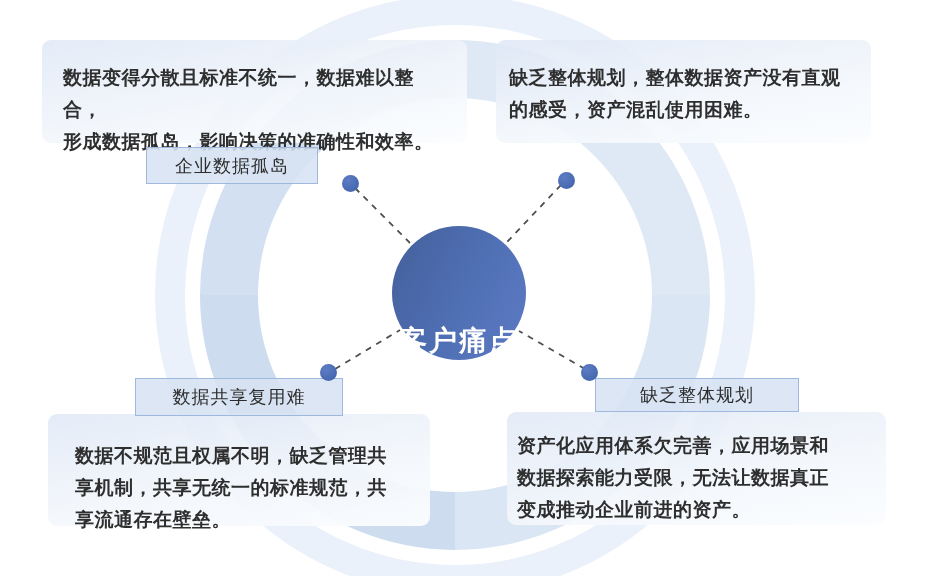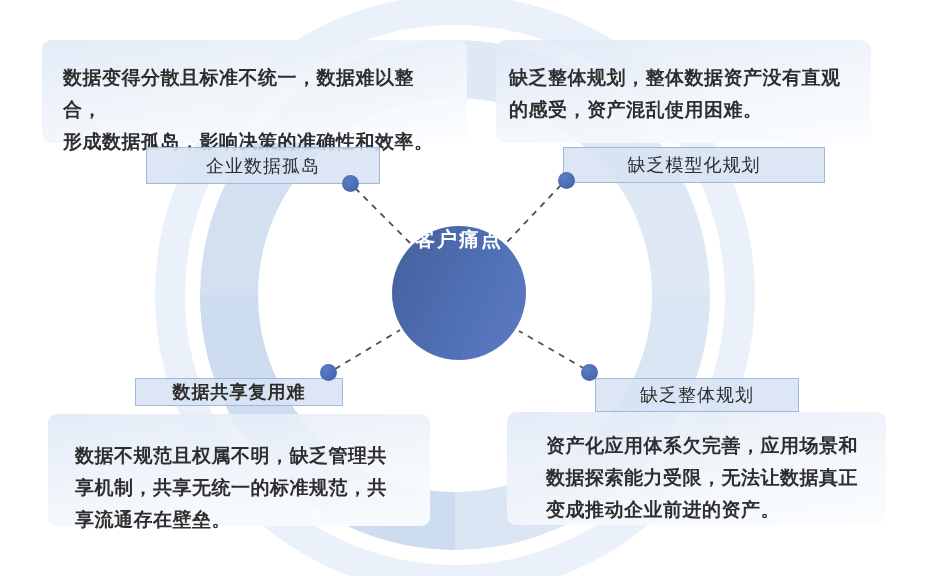--- a/index.html
+++ b/index.html
@@ -17,48 +17,48 @@
   
   .card{
     position:absolute;z-index:2;border-radius:9px;box-sizing:border-box;
     background:linear-gradient(170deg,rgba(223,232,246,0.85) 0%,rgba(242,246,251,0.92) 55%,rgba(251,253,255,0.96) 100%);
     color:#2e2e2e;font-size:19px;line-height:32px;font-weight:700;
     white-space:pre-line;letter-spacing:0.5px;
   }
   .card-tl{left:42px;top:40px;width:425px;height:103px;padding:22px 18px 0 21px;}
   .card-tr{left:496px;top:40px;width:375px;height:103px;padding:22px 12px 0 13px;}
   .card-bl{left:48px;top:414px;width:382px;height:112px;padding:26px 18px 0 27px;}
-  .card-br{left:507px;top:412px;width:379px;height:113px;padding:18px 16px 0 39px;}
+  .card-br{left:507px;top:412px;width:379px;height:113px;padding:18px 16px 0 10px;}
   
   .pill{
     position:absolute;z-index:3;box-sizing:border-box;
     background:rgba(215,227,243,0.88);border:1.5px solid #9fb9de;
     display:flex;align-items:center;justify-content:center;
     font-size:18px;font-weight:500;color:#2d2d2d;letter-spacing:1px;
   }
-  .pill-tl{left:146px;top:147px;width:234px;height:37px;}
+  .pill-tl{left:146px;top:147px;width:172px;height:37px;}
   .pill-tr{left:563px;top:147px;width:262px;height:36px;}
-  .pill-bl{left:135px;top:378px;width:208px;height:28px;font-weight:bold;}
+  .pill-bl{left:135px;top:378px;width:208px;height:38px;}
   .pill-br{left:595px;top:378px;width:204px;height:34px;}
   
   .dot{position:absolute;z-index:5;width:17px;height:17px;border-radius:50%;
     background:radial-gradient(circle at 35% 30%,#5d7cc4,#4768b0 70%);}
   .dot-tl{left:342px;top:175px;}
   .dot-tr{left:558px;top:172px;}
   .dot-bl{left:320px;top:364px;}
   .dot-br{left:581px;top:364px;}
   
   .connectors{position:absolute;left:0;top:0;z-index:4;}
   .connectors path{stroke:#4f4f4f;stroke-width:1.8;stroke-dasharray:6 6;fill:none;}
   
   .center-circle{
     position:absolute;z-index:6;left:392px;top:226px;width:134px;height:134px;border-radius:50%;
     background:linear-gradient(115deg,#45619d 5%,#5070b5 55%,#5c7ac4 100%);
-    display:flex;align-items:flex-start;justify-content:center;
-    color:#ffffff;font-size:20px;font-weight:bold;letter-spacing:2px;
+    display:flex;align-items:flex-end;justify-content:center;
+    color:#ffffff;font-size:28px;font-weight:bold;letter-spacing:2px;
   }
 </style>
 </head>
 <body>
 
 <div class="stage">
 
   <div class="ring ring-outer"></div>
   <div class="ring ring-inner"></div>
 
@@ -67,21 +67,20 @@
   <div class="card card-tr">缺乏整体规划，整体数据资产没有直观
 的感受，资产混乱使用困难。</div>
   <div class="card card-bl">数据不规范且权属不明，缺乏管理共
 享机制，共享无统一的标准规范，共
 享流通存在壁垒。</div>
   <div class="card card-br">资产化应用体系欠完善，应用场景和
 数据探索能力受限，无法让数据真正
 变成推动企业前进的资产。</div>
 
   <div class="pill pill-tl">企业数据孤岛</div>
-  <div class="pill pill-tr">缺乏模型化规划</div>
   <div class="pill pill-bl">数据共享复用难</div>
   <div class="pill pill-br">缺乏整体规划</div>
 
   <svg class="connectors" width="937" height="576" viewBox="0 0 937 576">
     <path d="M355 188 L410 243"></path>
     <path d="M561 185 L507 242"></path>
     <path d="M335 369 L400 330"></path>
     <path d="M585 369 L519 331"></path>
   </svg>
 

